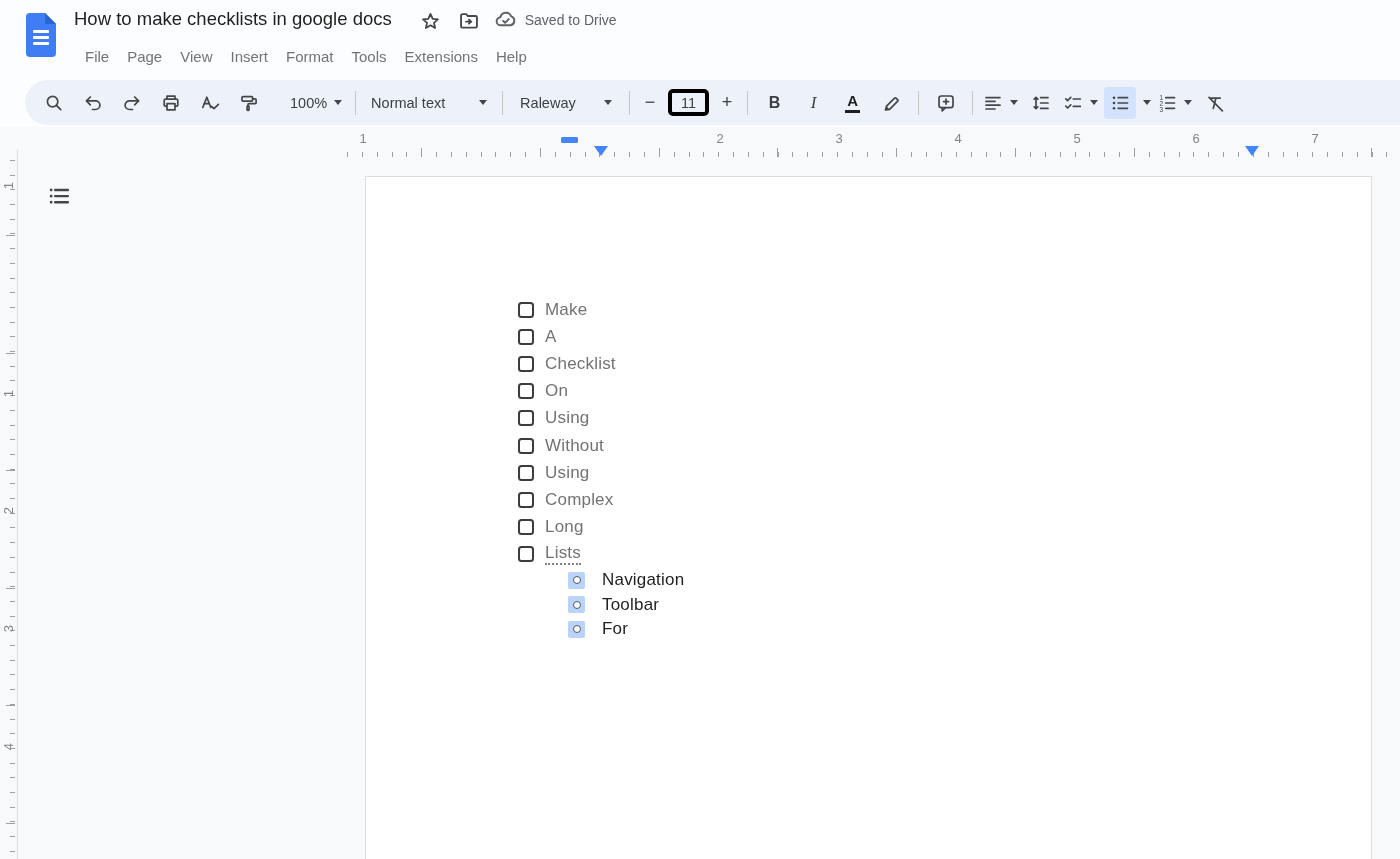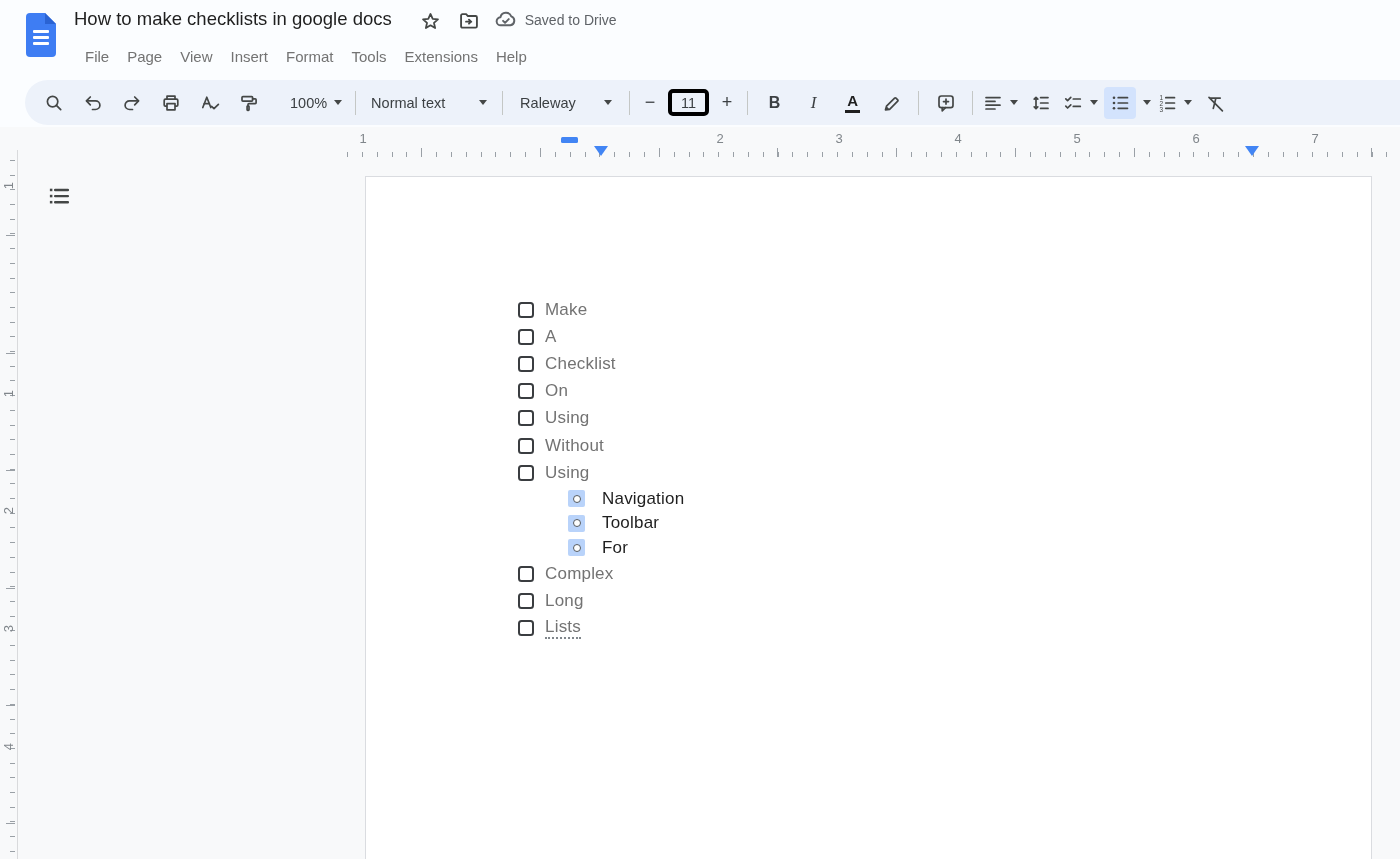--- a/index.html
+++ b/index.html
@@ -353,20 +353,37 @@
           <span class="row-label">Without</span>
         </div>
 
         <div class="row">
           <span class="checkbox"></span>
           <span class="row-label">Using</span>
         </div>
       </div>
     <div>
 
+        <div class="row">
+          <span class="checkbox"></span>
+          <span class="row-label">Complex</span>
+        </div>
+
+        <div class="row">
+          <span class="checkbox"></span>
+          <span class="row-label">Long</span>
+        </div>
+
+        <div class="row">
+          <span class="checkbox"></span>
+          <span class="row-label u-dotted">Lists</span>
+        </div>
+      </div>
+    <div>
+
         <div class="sub-row">
           <span class="circle-cell">
             <span class="circle-bullet"></span>
           </span>
           <span class="row-label">Navigation</span>
         </div>
 
         <div class="sub-row">
           <span class="circle-cell">
             <span class="circle-bullet"></span>
@@ -374,31 +391,14 @@
           <span class="row-label">Toolbar</span>
         </div>
 
         <div class="sub-row">
           <span class="circle-cell">
             <span class="circle-bullet"></span>
           </span>
           <span class="row-label">For</span>
         </div>
       </div>
-    <div>
-
-        <div class="row">
-          <span class="checkbox"></span>
-          <span class="row-label">Complex</span>
-        </div>
-
-        <div class="row">
-          <span class="checkbox"></span>
-          <span class="row-label">Long</span>
-        </div>
-
-        <div class="row">
-          <span class="checkbox"></span>
-          <span class="row-label u-dotted">Lists</span>
-        </div>
-      </div>
   </div>
 </div>
 
 </body></html>

